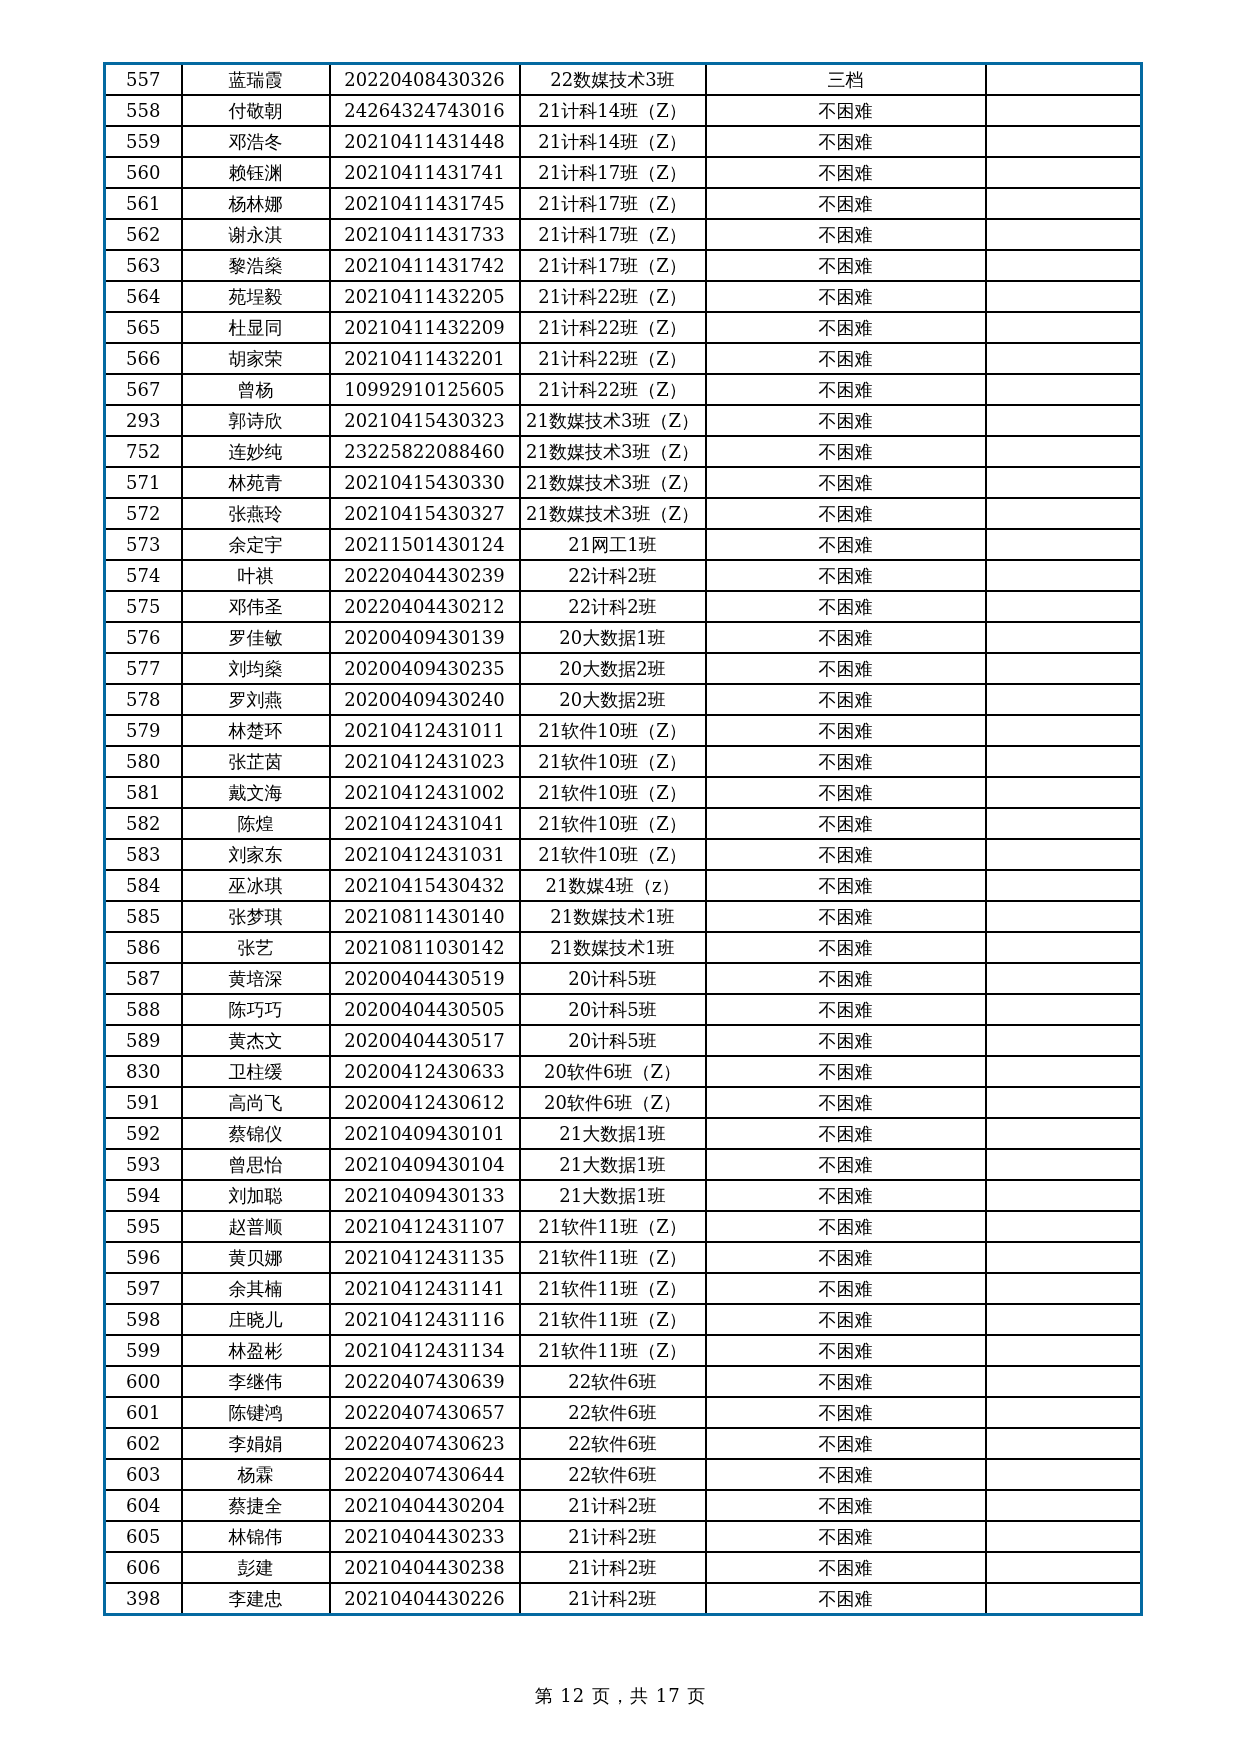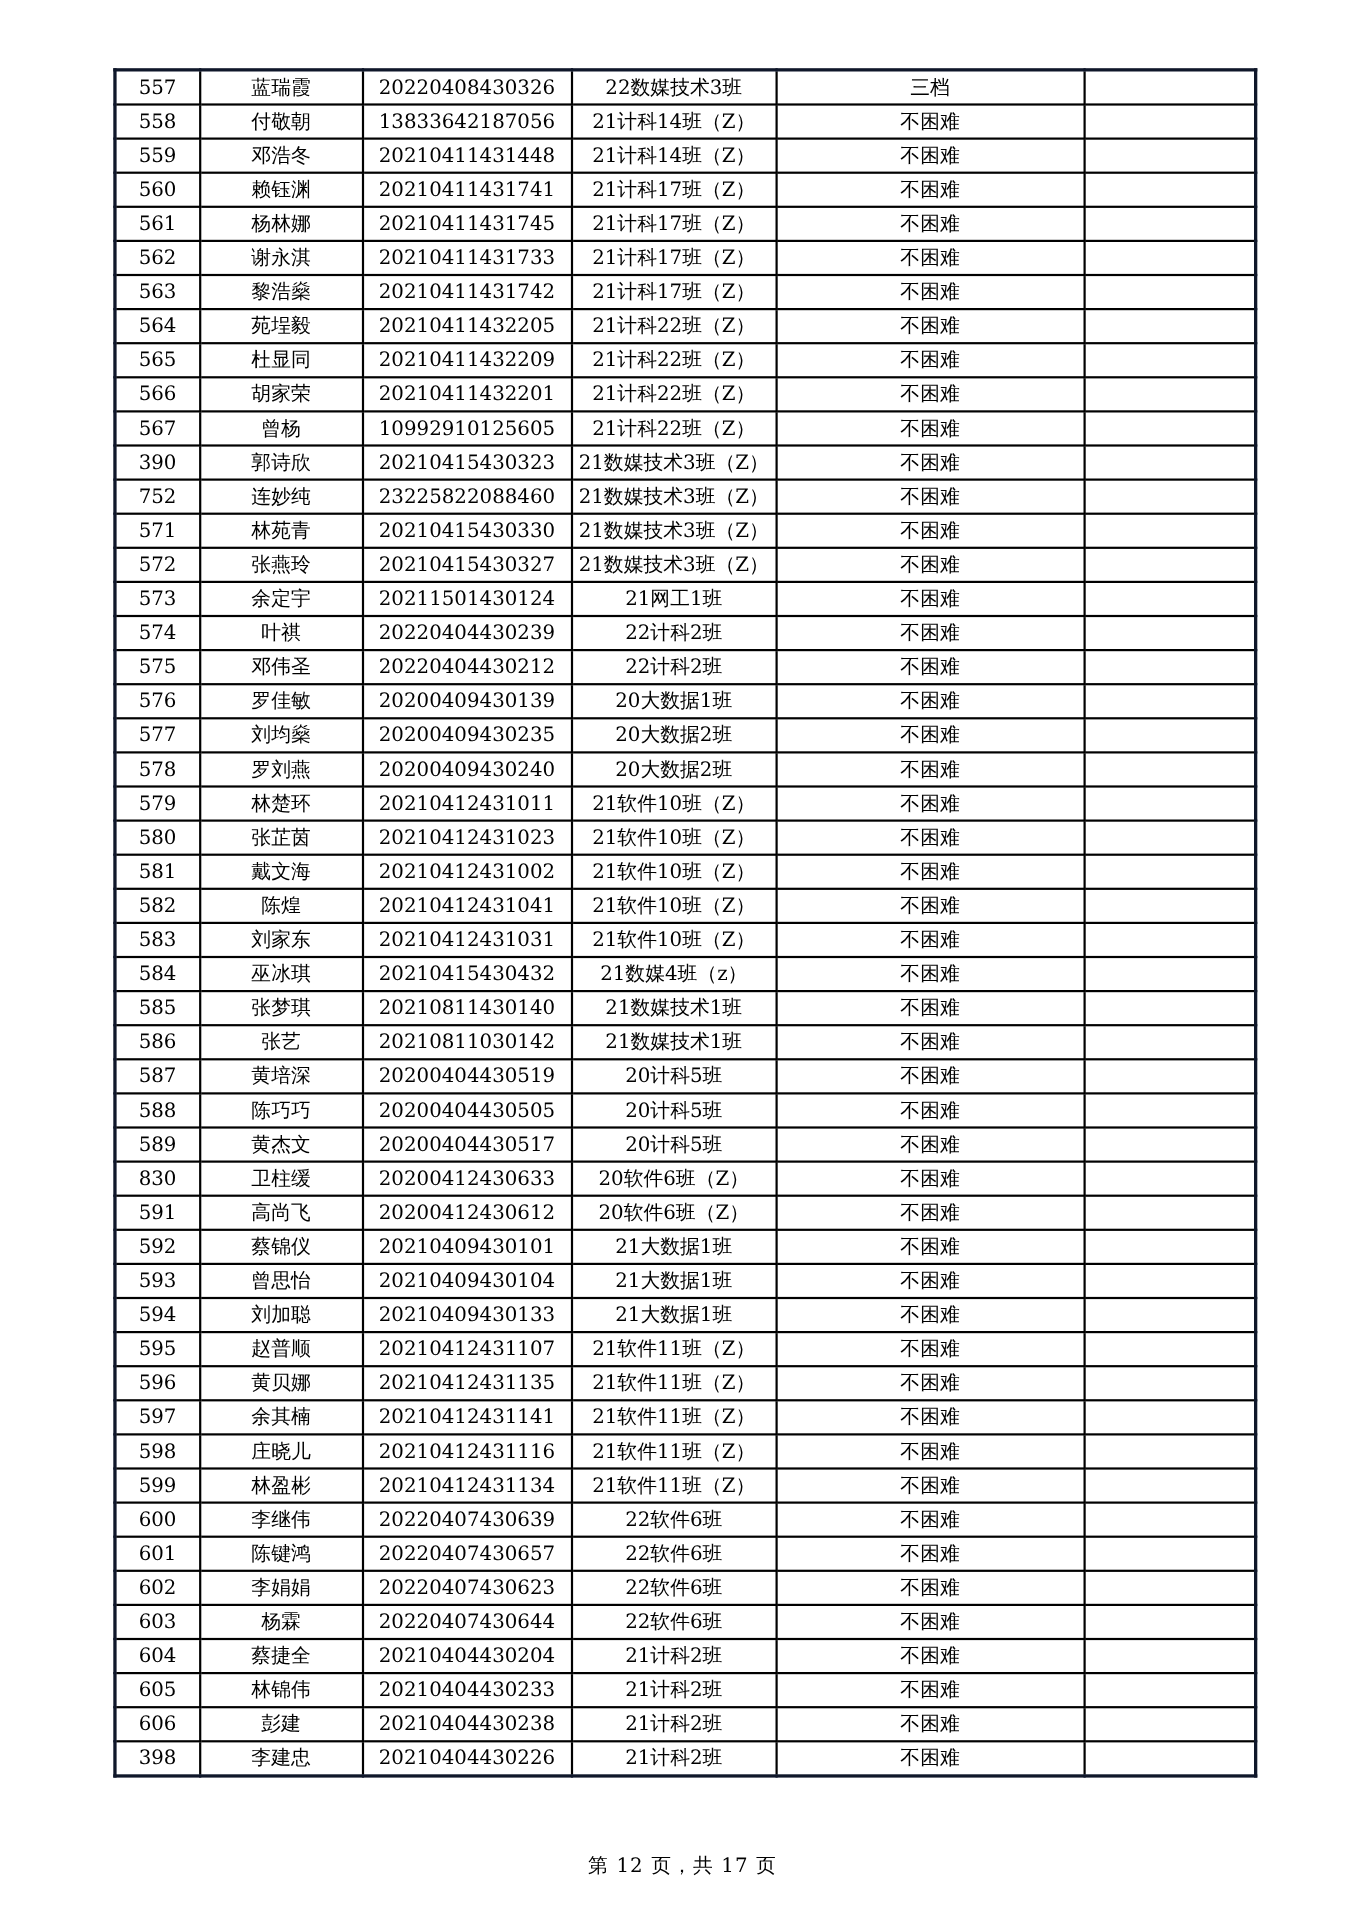--- a/index.html
+++ b/index.html
@@ -15,21 +15,21 @@
     font-family: "DejaVu Serif", "Liberation Serif", serif;
     color: #000000;
   }
   table.roster {
     position: absolute;
     left: 103px;
     top: 62px;
     width: 1037px;
     border-collapse: collapse;
     table-layout: fixed;
-    border: 3px solid #0f172a;
+    border: 3px solid #0369a1;
   }
   table.roster td {
     border: 2px solid #000000;
     height: 29px;
     padding: 0;
     text-align: center;
     vertical-align: middle;
     font-size: 18px;
     line-height: 29px;
     white-space: nowrap;
@@ -64,21 +64,21 @@
           <td>557</td>
           <td>蓝瑞霞</td>
           <td>20220408430326</td>
           <td>22数媒技术3班</td>
           <td>三档</td>
           <td></td>
         </tr>
         <tr>
           <td>558</td>
           <td>付敬朝</td>
-          <td>13833642187056</td>
+          <td>24264324743016</td>
           <td>21计科14班（Z）</td>
           <td>不困难</td>
           <td></td>
         </tr>
         <tr>
           <td>559</td>
           <td>邓浩冬</td>
           <td>20210411431448</td>
           <td>21计科14班（Z）</td>
           <td>不困难</td>
@@ -142,21 +142,21 @@
         </tr>
         <tr>
           <td>567</td>
           <td>曾杨</td>
           <td>10992910125605</td>
           <td>21计科22班（Z）</td>
           <td>不困难</td>
           <td></td>
         </tr>
         <tr>
-          <td>390</td>
+          <td>293</td>
           <td>郭诗欣</td>
           <td>20210415430323</td>
           <td>21数媒技术3班（Z）</td>
           <td>不困难</td>
           <td></td>
         </tr>
         <tr>
           <td>752</td>
           <td>连妙纯</td>
           <td>23225822088460</td>

